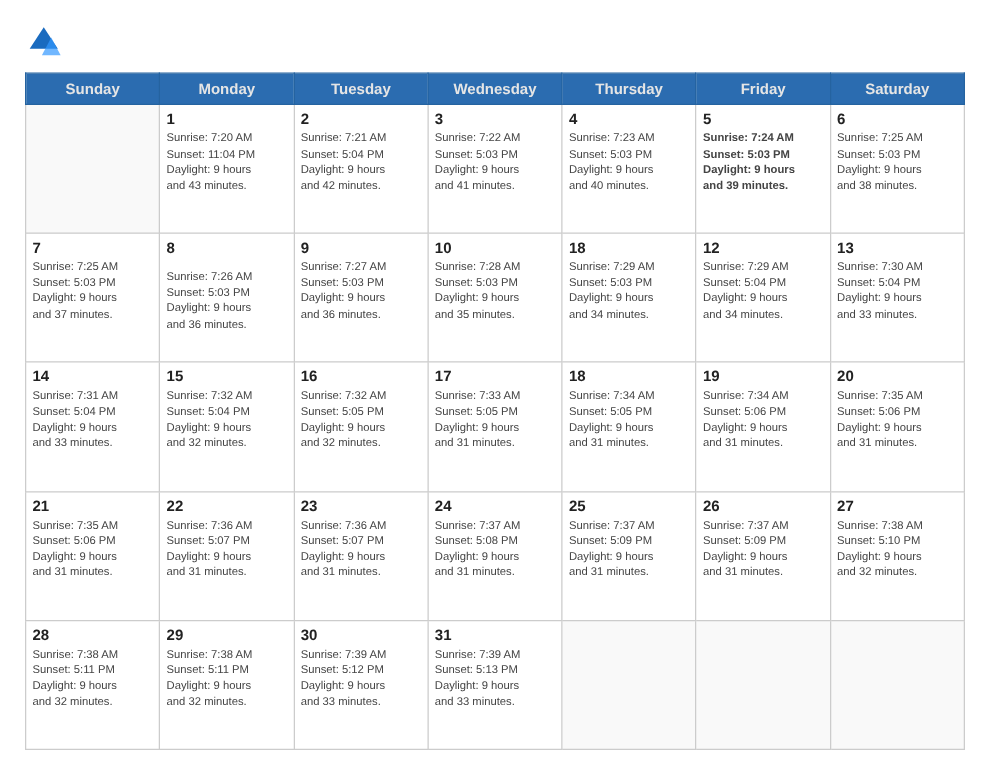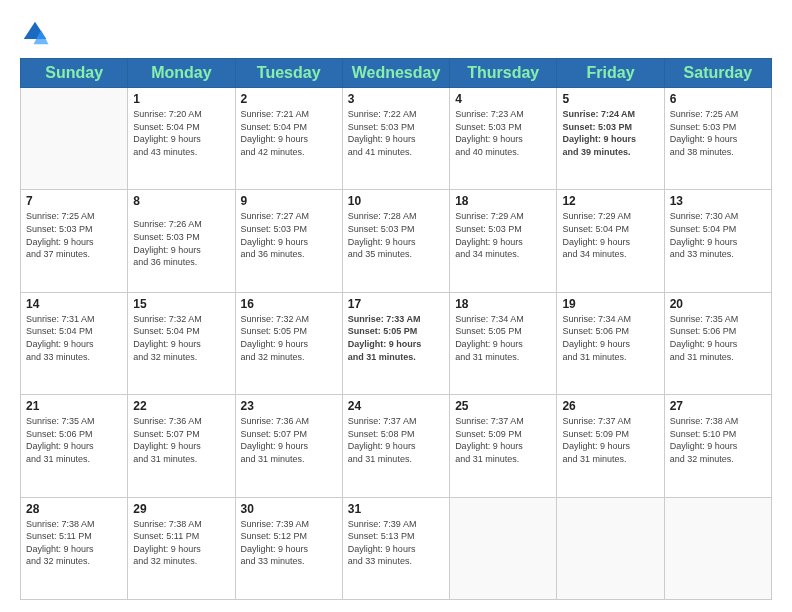--- a/index.html
+++ b/index.html
@@ -62,22 +62,22 @@
     }
     .calendar {
       flex: 1;
       border: 1px solid #ccc;
       border-collapse: collapse;
       width: 100%;
       table-layout: fixed;
     }
     .calendar th {
       background-color: #2b6cb0;
-      color: #86efac;
-      font-size: 16px;
+      color: #e5e5e5;
+      font-size: 12px;
       font-weight: bold;
       padding: 5px 4px;
       text-align: center;
       border: 1px solid #2563a0;
     }
     .calendar td {
       border: 1px solid #ccc;
       vertical-align: top;
       padding: 4px 5px;
       font-size: 9.5px;
@@ -132,21 +132,21 @@
           <th>Friday</th>
           <th>Saturday</th>
         </tr>
     </thead>
     <tbody id="calendar-body">
     <tr>
           <td class="empty-cell"></td>
           <td>
             <span class="day-num">1</span>
             <div class="day-info" style="white-space: pre-line;">Sunrise: 7:20 AM
-Sunset: 5:04 PM
+Sunset: 11:04 PM
 Daylight: 9 hours
 and 43 minutes.</div>
           </td>
           <td>
             <span class="day-num">2</span>
             <div class="day-info" style="white-space: pre-line;">Sunrise: 7:21 AM
 Sunset: 5:04 PM
 Daylight: 9 hours
 and 42 minutes.</div>
           </td>
@@ -247,21 +247,21 @@
           </td>
           <td>
             <span class="day-num">16</span>
             <div class="day-info" style="white-space: pre-line;">Sunrise: 7:32 AM
 Sunset: 5:05 PM
 Daylight: 9 hours
 and 32 minutes.</div>
           </td>
           <td>
             <span class="day-num">17</span>
-            <div class="day-info" style="white-space: pre-line; font-weight: bold;">Sunrise: 7:33 AM
+            <div class="day-info" style="white-space: pre-line;">Sunrise: 7:33 AM
 Sunset: 5:05 PM
 Daylight: 9 hours
 and 31 minutes.</div>
           </td>
           <td>
             <span class="day-num">18</span>
             <div class="day-info" style="white-space: pre-line;">Sunrise: 7:34 AM
 Sunset: 5:05 PM
 Daylight: 9 hours
 and 31 minutes.</div>

